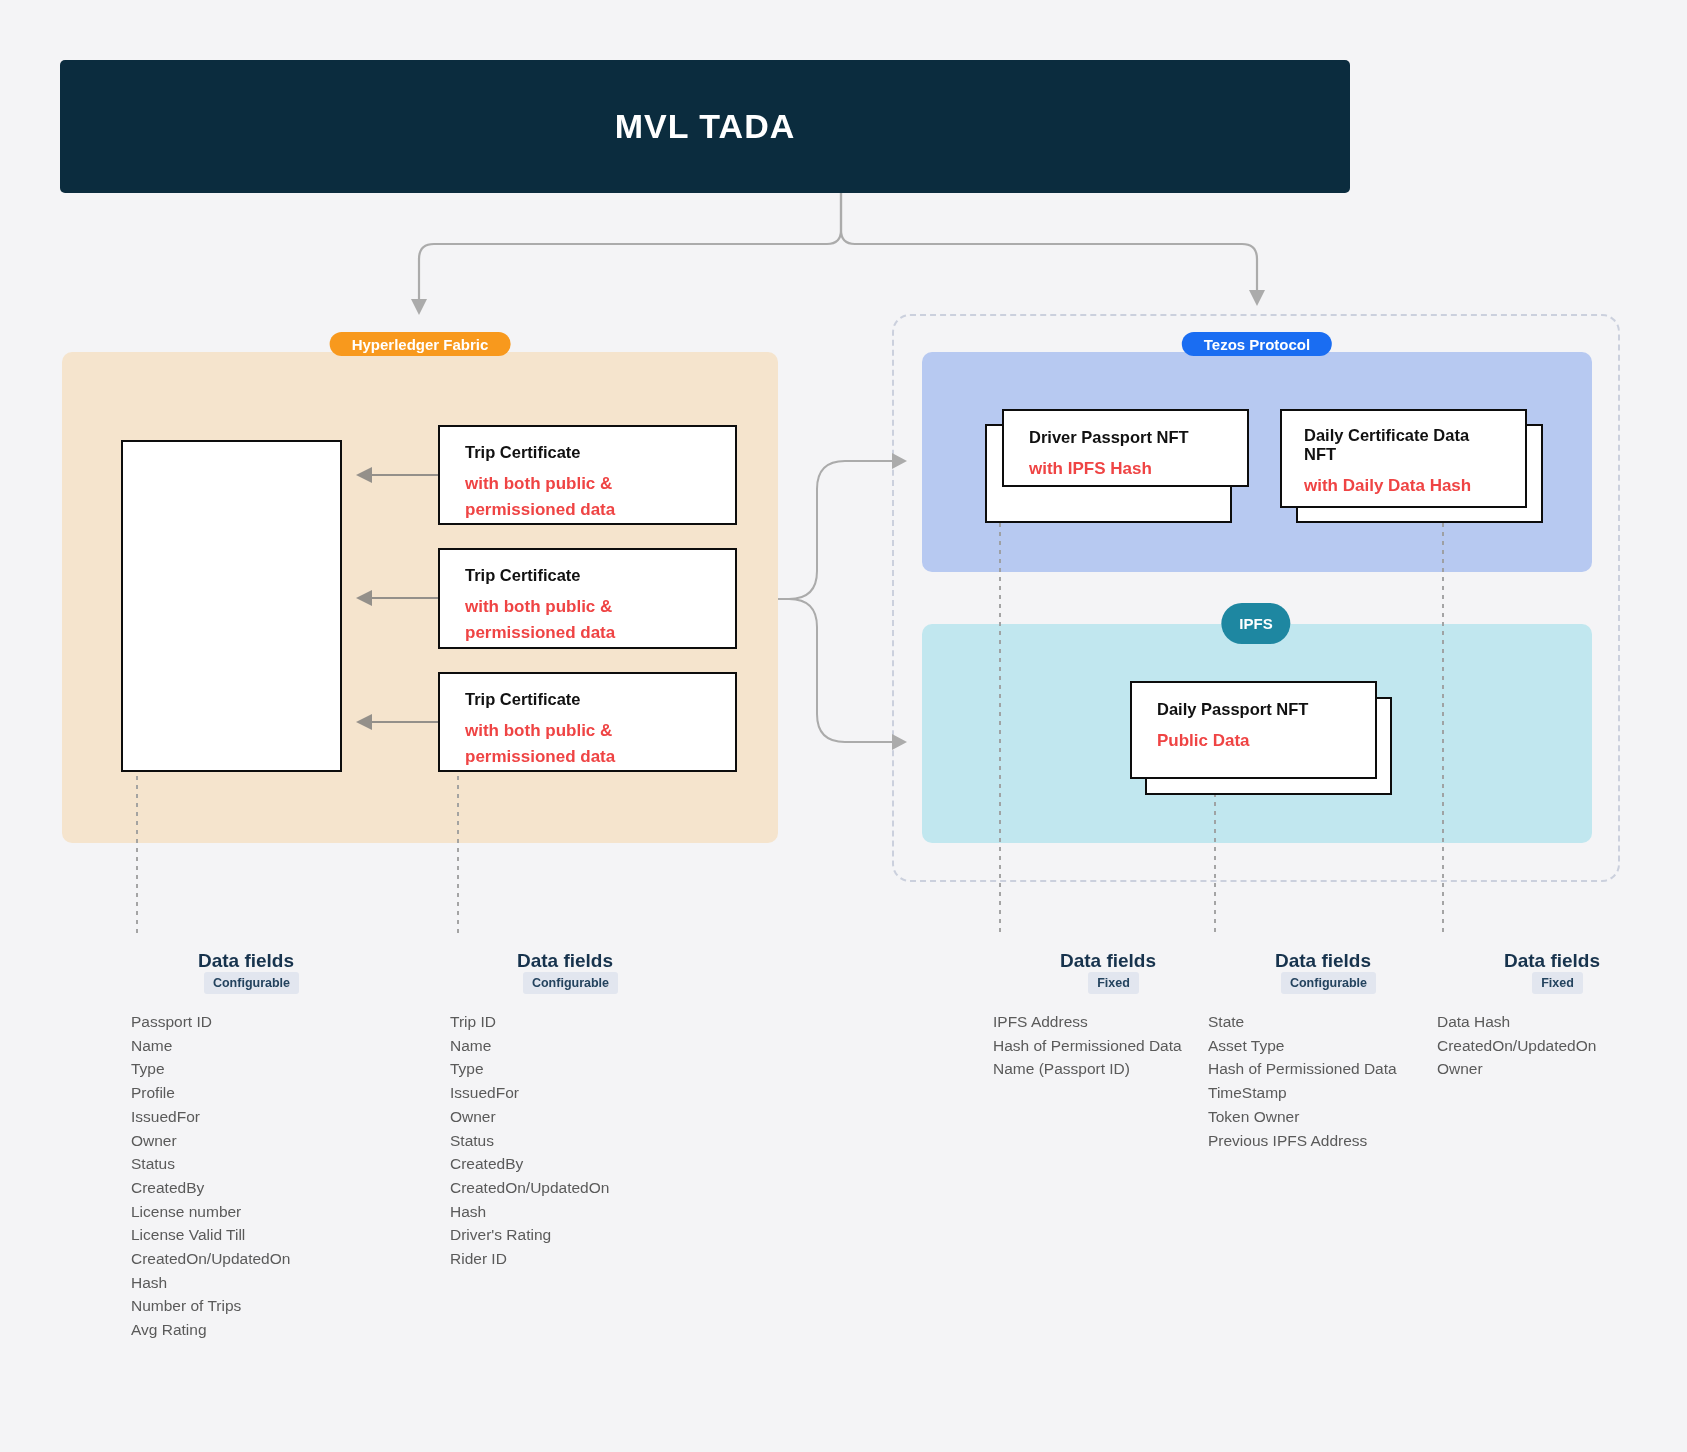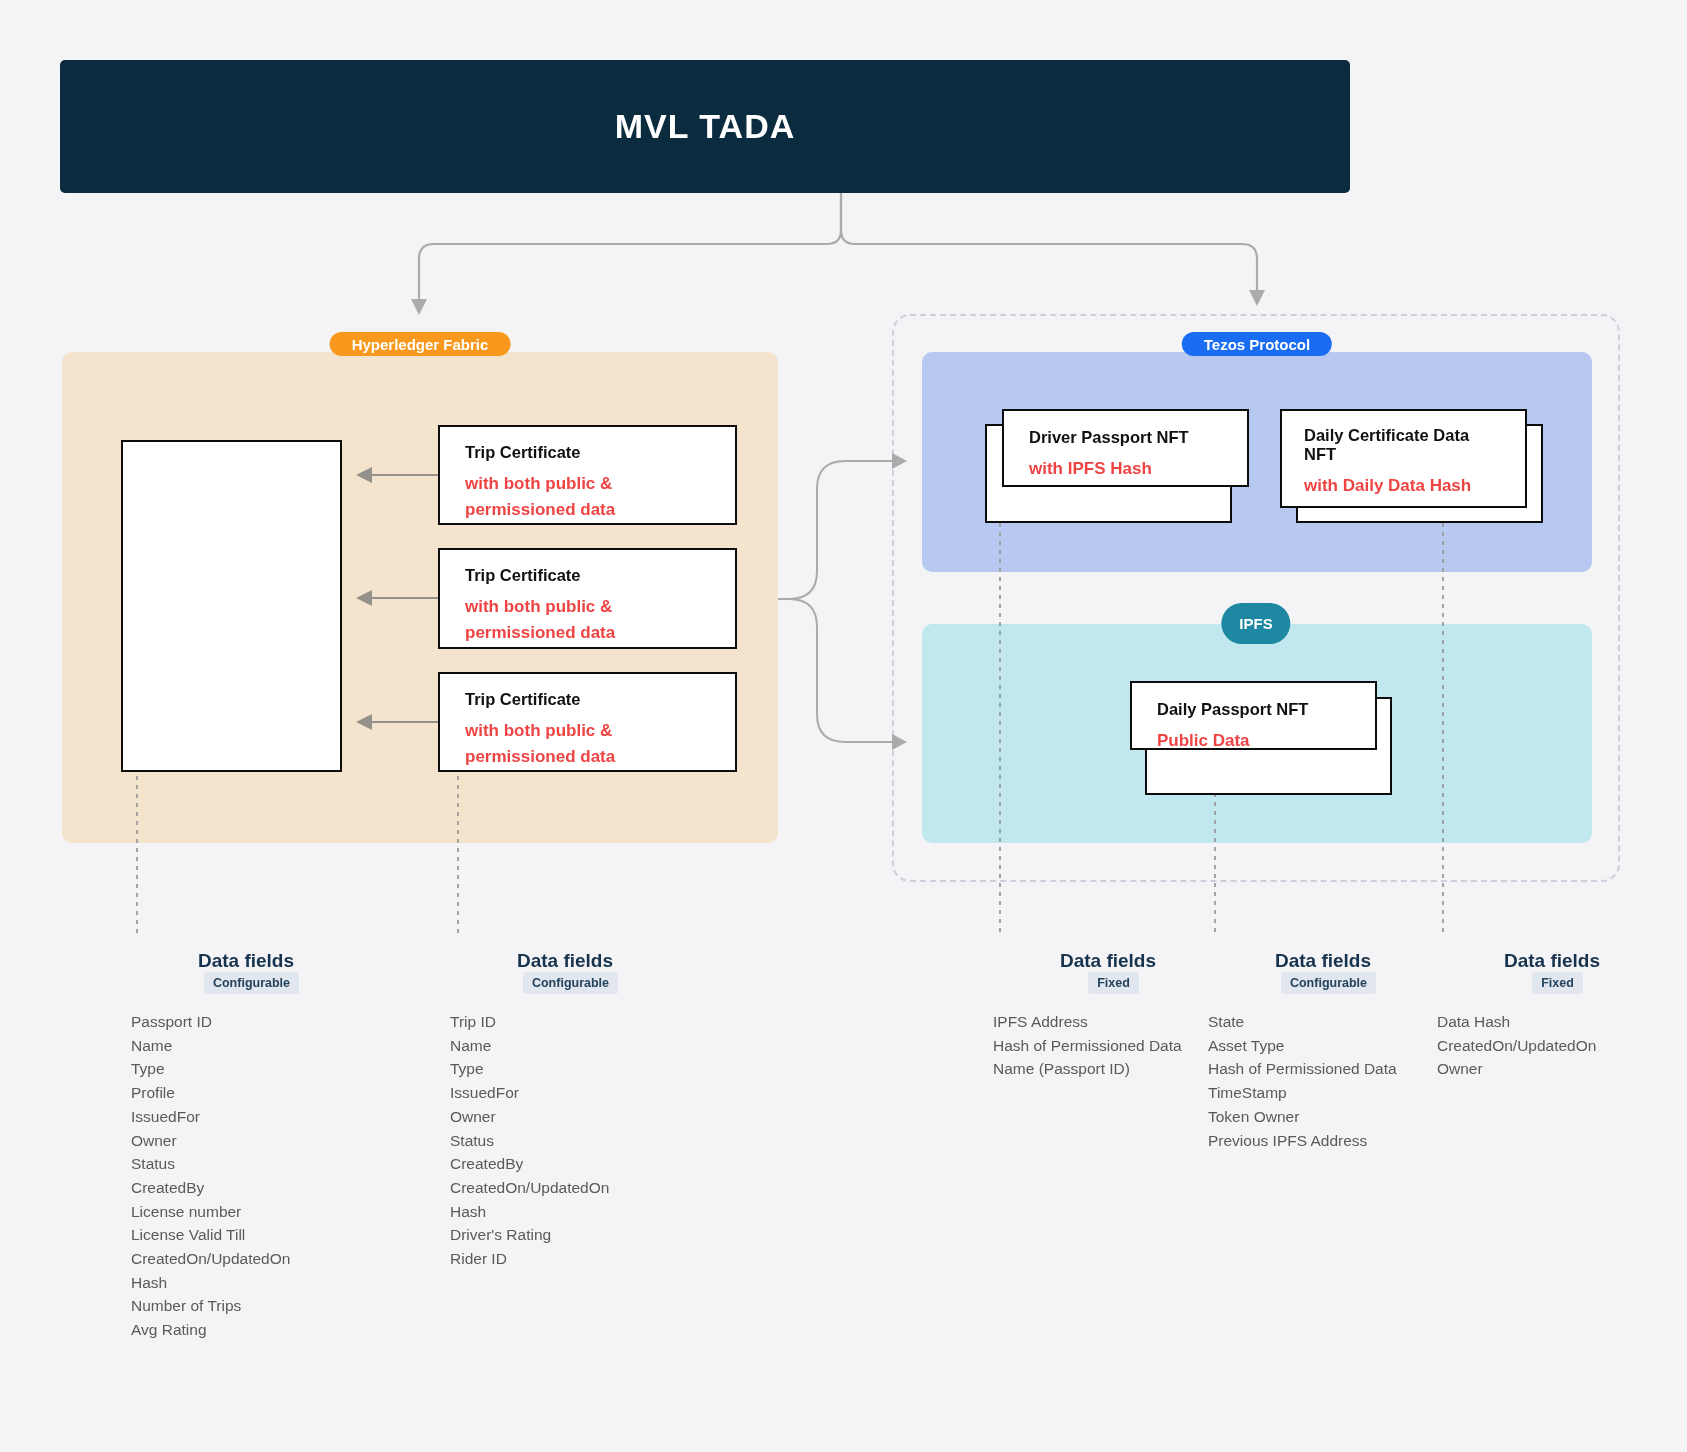--- a/index.html
+++ b/index.html
@@ -139,21 +139,21 @@
 
   <div class="card-shadow" style="left:1296px;top:424px;width:247px;height:99px;"></div>
   <div class="card" style="left:1280px;top:409px;width:247px;height:99px;">
     <div class="inner" style="padding-top:15px;padding-left:22px;">
       <h3>Daily Certificate Data NFT</h3>
       <p>with Daily Data Hash</p>
     </div>
   </div>
 
   <div class="card-shadow" style="left:1145px;top:697px;width:247px;height:98px;"></div>
-  <div class="card" style="left:1130px;top:681px;width:247px;height:69px;">
+  <div class="card" style="left:1130px;top:681px;width:247px;height:98px;">
     <div class="inner" style="padding-top:17px;">
       <h3>Daily Passport NFT</h3>
       <p>Public Data</p>
     </div>
   </div>
 
   <div class="col" style="left:131px;top:950px;">
     <div class="col-head">
       <span class="col-title">Data fields</span>
       <span class="col-badge">Configurable</span>

